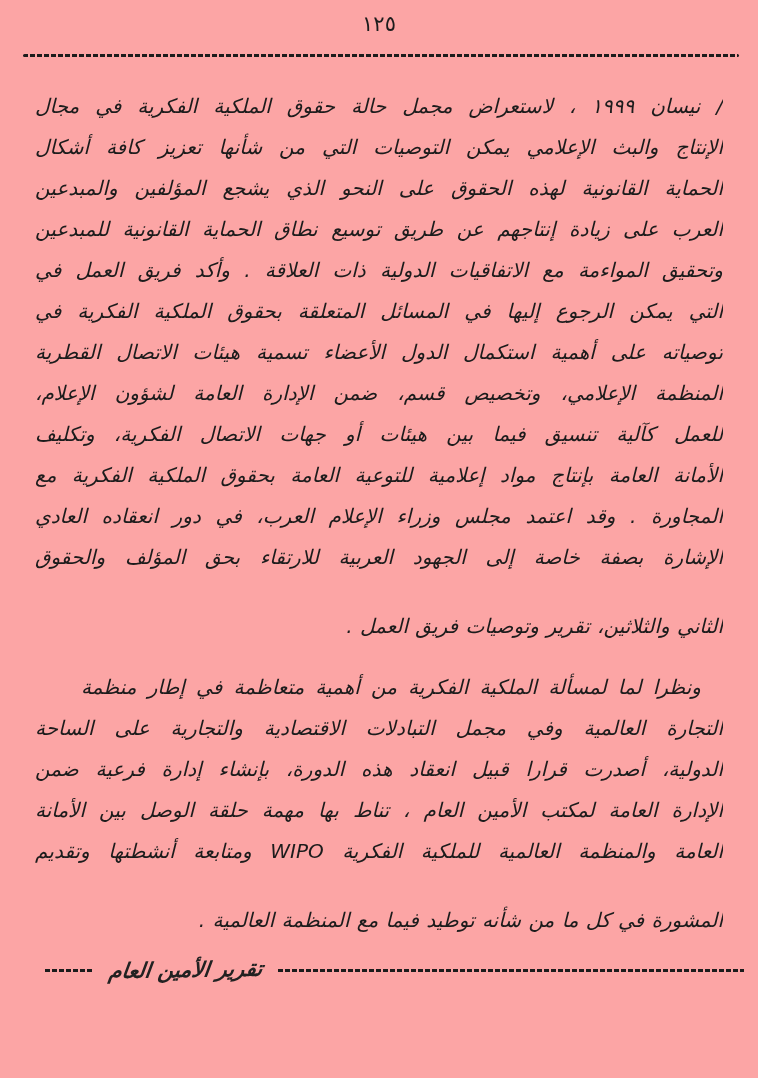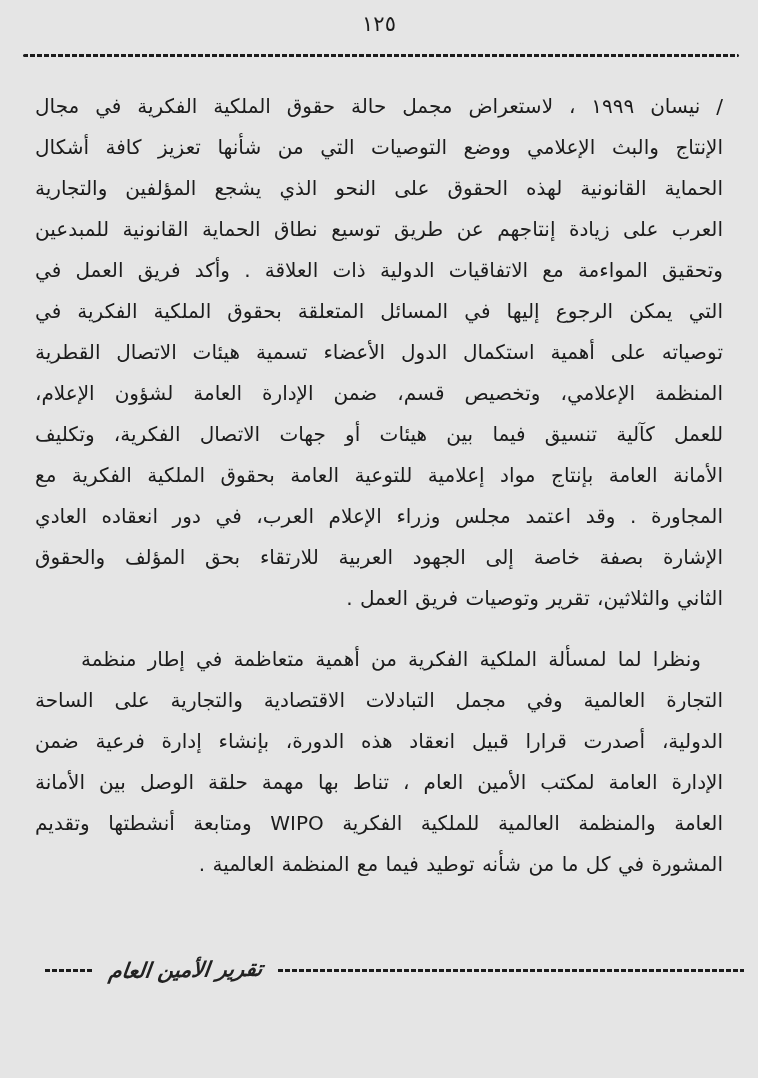--- a/index.html
+++ b/index.html
@@ -4,21 +4,21 @@
 <style>
   html, body {
     margin: 0;
     padding: 0;
     background: #ffffff;
   }
   .page {
     position: relative;
     width: 758px;
     height: 1078px;
-    background: #e5e5e5;
+    background: #fca5a5;
     color: #1c1c1c;
     font-family: "DejaVu Sans", sans-serif;
     overflow: hidden;
     direction: rtl;
   }
   .page-number {
     position: absolute;
     top: 12px;
     left: 0;
     right: 0;
@@ -33,34 +33,36 @@
     right: 19px;
     height: 3px;
     background: repeating-linear-gradient(90deg, #1c1c1c 0 5px, rgba(0,0,0,0) 5px 7px);
     border-radius: 2px;
   }
   .text-block {
     position: absolute;
     top: 86px;
     right: 35px;
     left: 35px;
+    font-style: italic;
   }
   .paragraph { margin: 0 0 20px 0; }
   .line {
     font-size: 20px;
     line-height: 41px;
     height: 41px;
     overflow: hidden;
     text-align: justify;
     text-align-last: justify;
     word-spacing: 1px;
   }
   .line.last {
     text-align: right;
     text-align-last: right;
+    margin-top: 28px;
   }
   .line.first-indent { padding-right: 22px; margin-left: 46px; }
   .footer {
     position: absolute;
     top: 946px;
     left: 45px;
     right: 14px;
     height: 48px;
     display: flex;
     align-items: center;
@@ -89,22 +91,22 @@
 
 <div class="page" dir="rtl">
 
   <div class="page-number">١٢٥</div>
 
   <div class="top-rule"></div>
 
   <main class="text-block">
     <section class="paragraph">
         <div class="line">/ نيسان ١٩٩٩ ، لاستعراض مجمل حالة حقوق الملكية الفكرية في مجال</div>
-        <div class="line">الإنتاج والبث الإعلامي ووضع التوصيات التي من شأنها تعزيز كافة أشكال</div>
-        <div class="line">الحماية القانونية لهذه الحقوق على النحو الذي يشجع المؤلفين والتجارية</div>
+        <div class="line">الإنتاج والبث الإعلامي يمكن التوصيات التي من شأنها تعزيز كافة أشكال</div>
+        <div class="line">الحماية القانونية لهذه الحقوق على النحو الذي يشجع المؤلفين والمبدعين</div>
         <div class="line">العرب على زيادة إنتاجهم عن طريق توسيع نطاق الحماية القانونية للمبدعين</div>
         <div class="line">وتحقيق المواءمة مع الاتفاقيات الدولية ذات العلاقة . وأكد فريق العمل في</div>
         <div class="line">التي يمكن الرجوع إليها في المسائل المتعلقة بحقوق الملكية الفكرية في</div>
         <div class="line">توصياته على أهمية استكمال الدول الأعضاء تسمية هيئات الاتصال القطرية</div>
         <div class="line">المنظمة الإعلامي، وتخصيص قسم، ضمن الإدارة العامة لشؤون الإعلام،</div>
         <div class="line">للعمل كآلية تنسيق فيما بين هيئات أو جهات الاتصال الفكرية، وتكليف</div>
         <div class="line">الأمانة العامة بإنتاج مواد إعلامية للتوعية العامة بحقوق الملكية الفكرية مع</div>
         <div class="line">المجاورة . وقد اعتمد مجلس وزراء الإعلام العرب، في دور انعقاده العادي</div>
         <div class="line">الإشارة بصفة خاصة إلى الجهود العربية للارتقاء بحق المؤلف والحقوق</div>
         <div class="line last">الثاني والثلاثين، تقرير وتوصيات فريق العمل .</div>

